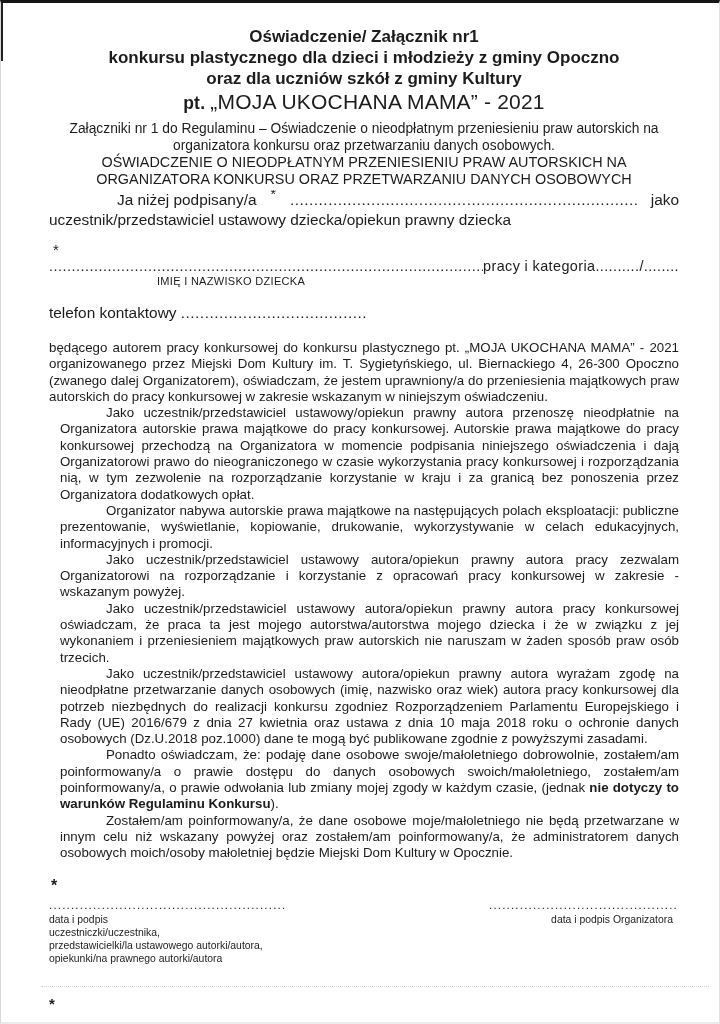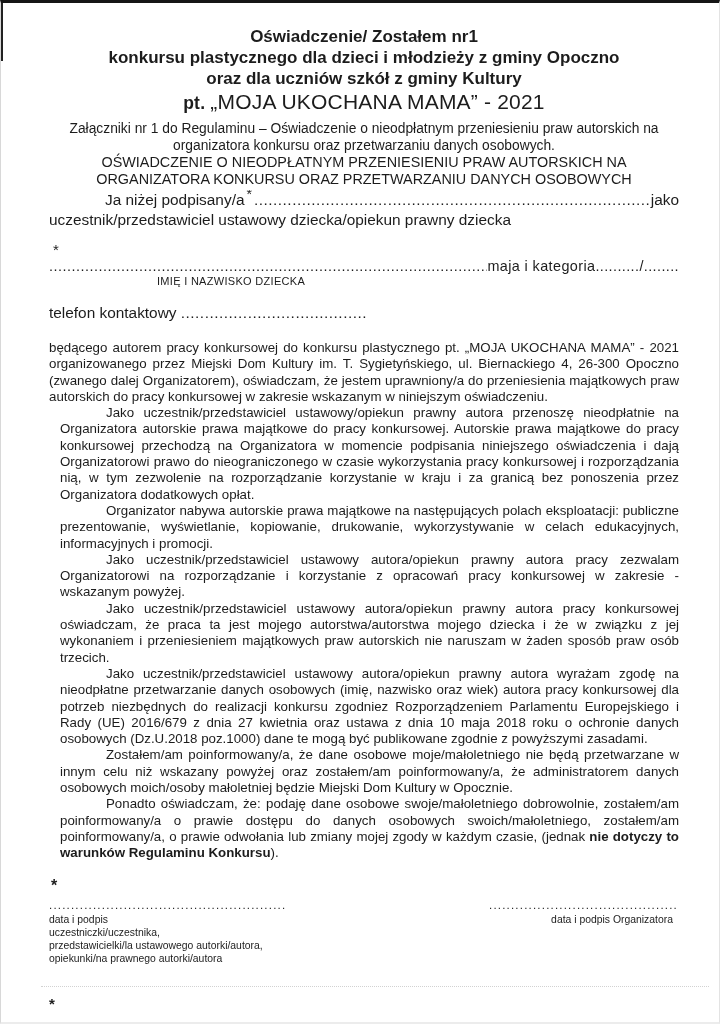--- a/index.html
+++ b/index.html
@@ -38,21 +38,21 @@
   .h-line { text-align: center; font-weight: bold; font-size: 17px; line-height: 21px; }
   .h-title { text-align: center; font-size: 21px; line-height: 25px; letter-spacing: 0.2px; }
   .h-title .pt { font-weight: bold; font-size: 17.5px; margin-top: 47px; }
   .attachment { text-align: center; font-size: 13.8px; line-height: 17px; margin-top: 4px; padding: 0 4px; }
   .statement { text-align: center; font-size: 14.4px; line-height: 17px; padding: 0 26px; }
 
   
   .declarant-line {
     display: flex; align-items: baseline;
     font-size: 15.4px; line-height: 20px; margin-top: 2px;
-    white-space: nowrap; overflow: hidden;
+    white-space: nowrap; overflow: hidden; gap: 12px;
   }
   .declarant-indent { width: 56px; flex: 0 0 auto; }
   .dots-flex { flex: 1 1 auto; overflow: hidden; white-space: nowrap; letter-spacing: 0.5px; }
   .sup-star { position: relative; top: -6px; font-size: 14px; padding: 0 2px; }
   .role-line { font-size: 15.4px; line-height: 20px; }
 
   .star-line { font-size: 15px; line-height: 14px; margin-top: 13px; padding-left: 4px; }
   .name-line {
     display: flex; align-items: baseline;
     font-size: 14.4px; line-height: 18px;
@@ -92,58 +92,58 @@
 </head>
 <body>
 
 <div class="page">
   <div class="left-edge-mark"></div>
   <div class="scan-speckle"></div>
 
   <div class="content">
 
     <div>
-      <div class="h-line">Oświadczenie/ Zostałem nr1</div>
+      <div class="h-line">Oświadczenie/ Załącznik nr1</div>
       <div class="h-line">konkursu plastycznego dla dzieci i młodzieży z gminy Opoczno</div>
       <div class="h-line">oraz dla uczniów szkół z gminy Kultury</div>
       <div class="h-title"><span class="pt">pt. </span><span>„MOJA UKOCHANA MAMA” - 2021</span></div>
       <div class="attachment">Załączniki nr 1 do Regulaminu – Oświadczenie o nieodpłatnym przeniesieniu praw autorskich na organizatora konkursu oraz przetwarzaniu danych osobowych.</div>
       <div class="statement">OŚWIADCZENIE O NIEODPŁATNYM PRZENIESIENIU PRAW AUTORSKICH NA ORGANIZATORA KONKURSU ORAZ PRZETWARZANIU DANYCH OSOBOWYCH</div>
     </div>
 
     <div class="declarant-line">
       <span class="declarant-indent"></span>
       <span>Ja niżej podpisany/a</span>
       <span class="sup-star">*</span>
       <span class="dots-flex">....................................................................................................................................................................</span>
       <span> jako</span>
     </div>
     <div class="role-line">uczestnik/przedstawiciel ustawowy dziecka/opiekun prawny dziecka</div>
 
     <div class="star-line">*</div>
     <div class="name-line">
       <span class="dots-flex">........................................................................................................................................................................</span>
-      <span class="fixed">maja i kategoria</span>
+      <span class="fixed">pracy i kategoria</span>
       <span class="fixed">..........</span>
       <span class="fixed">/</span>
       <span class="fixed">........</span>
     </div>
     <div class="name-caption">IMIĘ I NAZWISKO DZIECKA</div>
 
     <div class="phone-line"><span>telefon kontaktowy </span><span class="dots">.......................................</span></div>
 
     <div class="body-text">
       <p>będącego autorem pracy konkursowej do konkursu plastycznego pt. „MOJA UKOCHANA MAMA” - 2021 organizowanego przez Miejski Dom Kultury im. T. Sygietyńskiego, ul. Biernackiego 4, 26-300 Opoczno (zwanego dalej Organizatorem), oświadczam, że jestem uprawniony/a do przeniesienia majątkowych praw autorskich do pracy konkursowej w zakresie wskazanym w niniejszym oświadczeniu.</p>
       <p class="indent">Jako uczestnik/przedstawiciel ustawowy/opiekun prawny autora przenoszę nieodpłatnie na Organizatora autorskie prawa majątkowe do pracy konkursowej. Autorskie prawa majątkowe do pracy konkursowej przechodzą na Organizatora w momencie podpisania niniejszego oświadczenia i dają Organizatorowi prawo do nieograniczonego w czasie wykorzystania pracy konkursowej i rozporządzania nią, w tym zezwolenie na rozporządzanie korzystanie w kraju i za granicą bez ponoszenia przez Organizatora dodatkowych opłat.</p>
       <p class="indent">Organizator nabywa autorskie prawa majątkowe na następujących polach eksploatacji: publiczne prezentowanie, wyświetlanie, kopiowanie, drukowanie, wykorzystywanie w celach edukacyjnych, informacyjnych i promocji.</p>
       <p class="indent">Jako uczestnik/przedstawiciel ustawowy autora/opiekun prawny autora pracy zezwalam Organizatorowi na rozporządzanie i korzystanie z opracowań pracy konkursowej w zakresie  - wskazanym powyżej.</p>
       <p class="indent">Jako uczestnik/przedstawiciel ustawowy autora/opiekun prawny autora pracy konkursowej oświadczam, że praca ta jest mojego autorstwa/autorstwa mojego dziecka i że w związku z jej wykonaniem i przeniesieniem majątkowych praw autorskich nie naruszam w żaden sposób praw osób trzecich.</p>
       <p class="indent">Jako uczestnik/przedstawiciel ustawowy autora/opiekun prawny autora wyrażam zgodę na nieodpłatne przetwarzanie danych osobowych (imię, nazwisko oraz wiek) autora pracy konkursowej dla potrzeb niezbędnych do realizacji konkursu zgodniez Rozporządzeniem Parlamentu Europejskiego i Rady (UE) 2016/679 z dnia 27 kwietnia oraz ustawa z dnia 10 maja 2018 roku o ochronie danych osobowych (Dz.U.2018 poz.1000) dane te mogą być publikowane zgodnie z powyższymi zasadami.</p>
+      <p class="indent"><span>Ponadto oświadczam, że: podaję dane osobowe swoje/małoletniego dobrowolnie, zostałem/am poinformowany/a o prawie dostępu do danych osobowych swoich/małoletniego, zostałem/am poinformowany/a, o prawie odwołania lub zmiany mojej zgody w każdym czasie, (jednak </span><span class="bold-inline">nie dotyczy to warunków Regulaminu Konkursu</span><span>).</span></p>
       <p class="indent">Zostałem/am poinformowany/a, że dane osobowe moje/małoletniego nie będą przetwarzane w innym celu niż wskazany powyżej oraz zostałem/am poinformowany/a, że administratorem danych osobowych moich/osoby małoletniej będzie Miejski Dom Kultury w Opocznie.</p>
-      <p class="indent"><span>Ponadto oświadczam, że: podaję dane osobowe swoje/małoletniego dobrowolnie, zostałem/am poinformowany/a o prawie dostępu do danych osobowych swoich/małoletniego, zostałem/am poinformowany/a, o prawie odwołania lub zmiany mojej zgody w każdym czasie, (jednak </span><span class="bold-inline">nie dotyczy to warunków Regulaminu Konkursu</span><span>).</span></p>
     </div>
 
     <div class="sig-star">*</div>
     <div class="sig-row">
       <div class="sig-col-left">
         <div class="sig-dots">......................................................</div>
         <div class="sig-caption-row">
           <span class="sig-label">data i podpis</span>
           <span class="sig-roles">
             <div>uczestniczki/uczestnika,</div>

